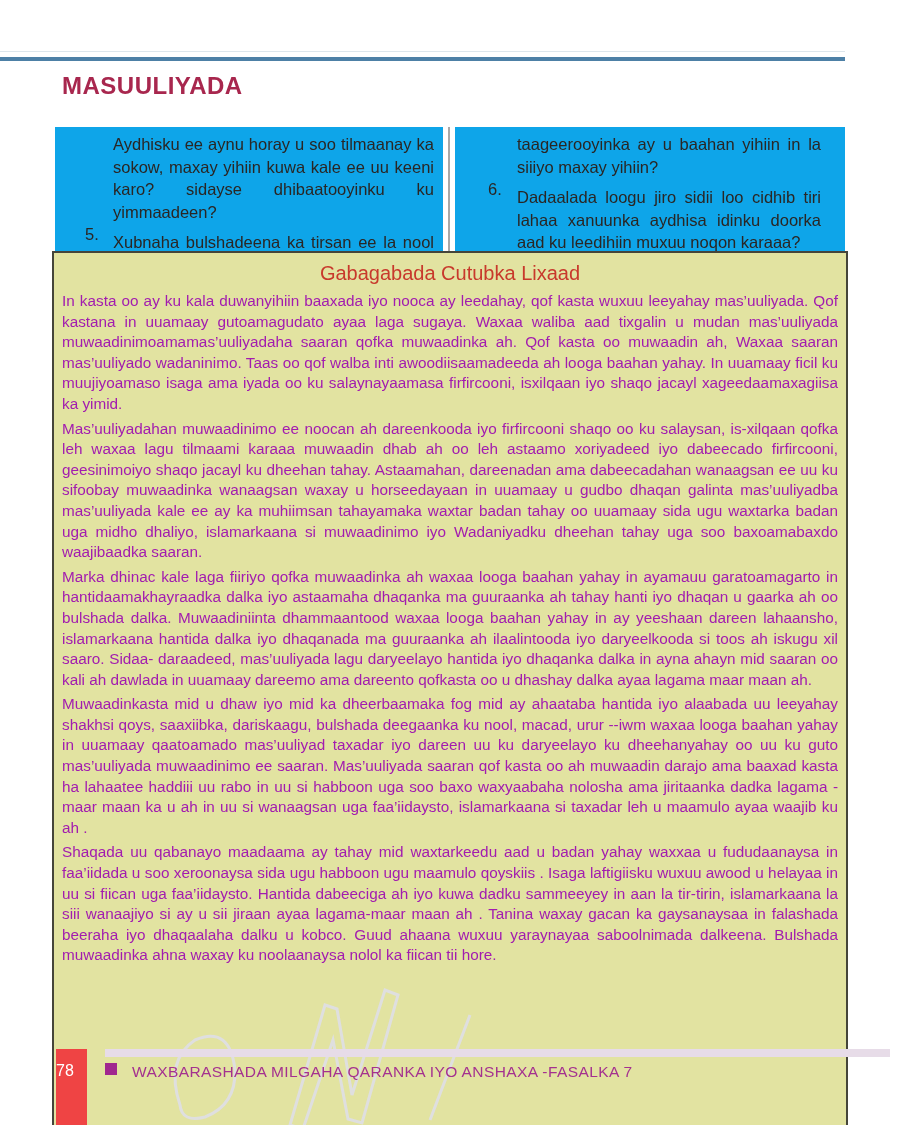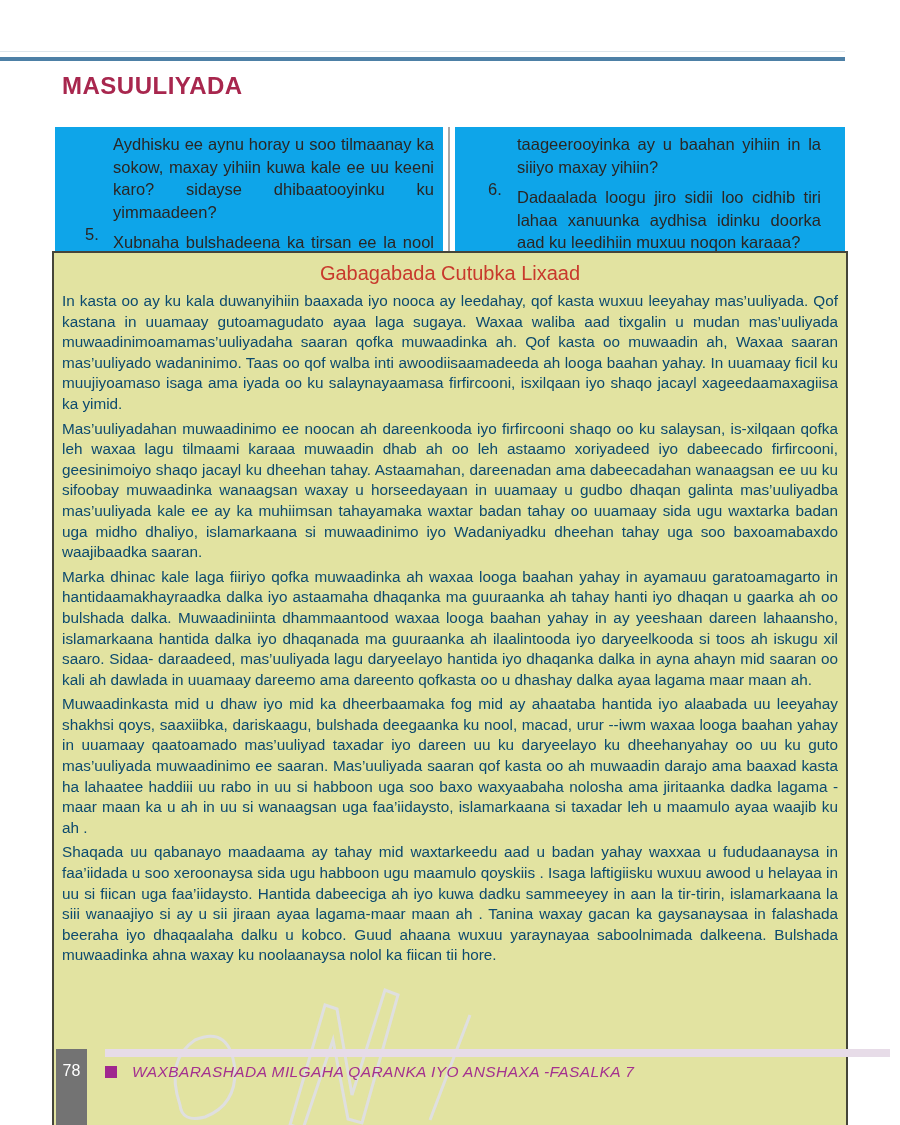--- a/index.html
+++ b/index.html
@@ -29,29 +29,29 @@
   .q-divider{position:absolute;left:448px;top:127px;width:2px;height:135px;background:#a8a8a8;}
   
   .summary-box{
     position:absolute;left:52px;top:251px;width:796px;height:907px;box-sizing:border-box;
     background:#e2e3a1;border:2px solid #45453a;padding:5px 8px 4px 8px;overflow:hidden;
   }
   .summary-title{
     text-align:center;color:#c8392c;font-size:20px;line-height:30px;margin-bottom:3px;
   }
   .summary-box p{
-    margin:0 0 4px 0;text-align:justify;font-size:15.3px;line-height:20.6px;color:#0c4a6e;
+    margin:0 0 4px 0;text-align:justify;font-size:15.3px;line-height:20.6px;color:#a21caf;
   }
   
   .footer-bar{position:absolute;left:105px;top:1049px;width:785px;height:8px;background:#e7dce8;}
   .page-number-box{
-    position:absolute;left:56px;top:1049px;width:31px;height:76px;background:#737373;
-    color:#ffffff;font-size:16px;text-align:center;padding-top:13px;box-sizing:border-box;
+    position:absolute;left:56px;top:1049px;width:31px;height:76px;background:#ef4444;
+    color:#ffffff;font-size:16px;padding-top:13px;box-sizing:border-box;
   }
-  .footer-line{position:absolute;left:105px;top:1063px;display:flex;align-items:center;font-style:italic;}
+  .footer-line{position:absolute;left:105px;top:1063px;display:flex;}
   .footer-bullet{flex:none;width:12px;height:12px;background:#a0278f;margin-right:15px;}
   .footer-text{color:#a4318f;font-size:15.5px;letter-spacing:0.4px;white-space:nowrap;}
   .watermark{position:absolute;left:140px;top:985px;pointer-events:none;}
 </style>
 </head>
 <body>
 
 <div class="page">
 
   <div class="top-hairline"></div>

